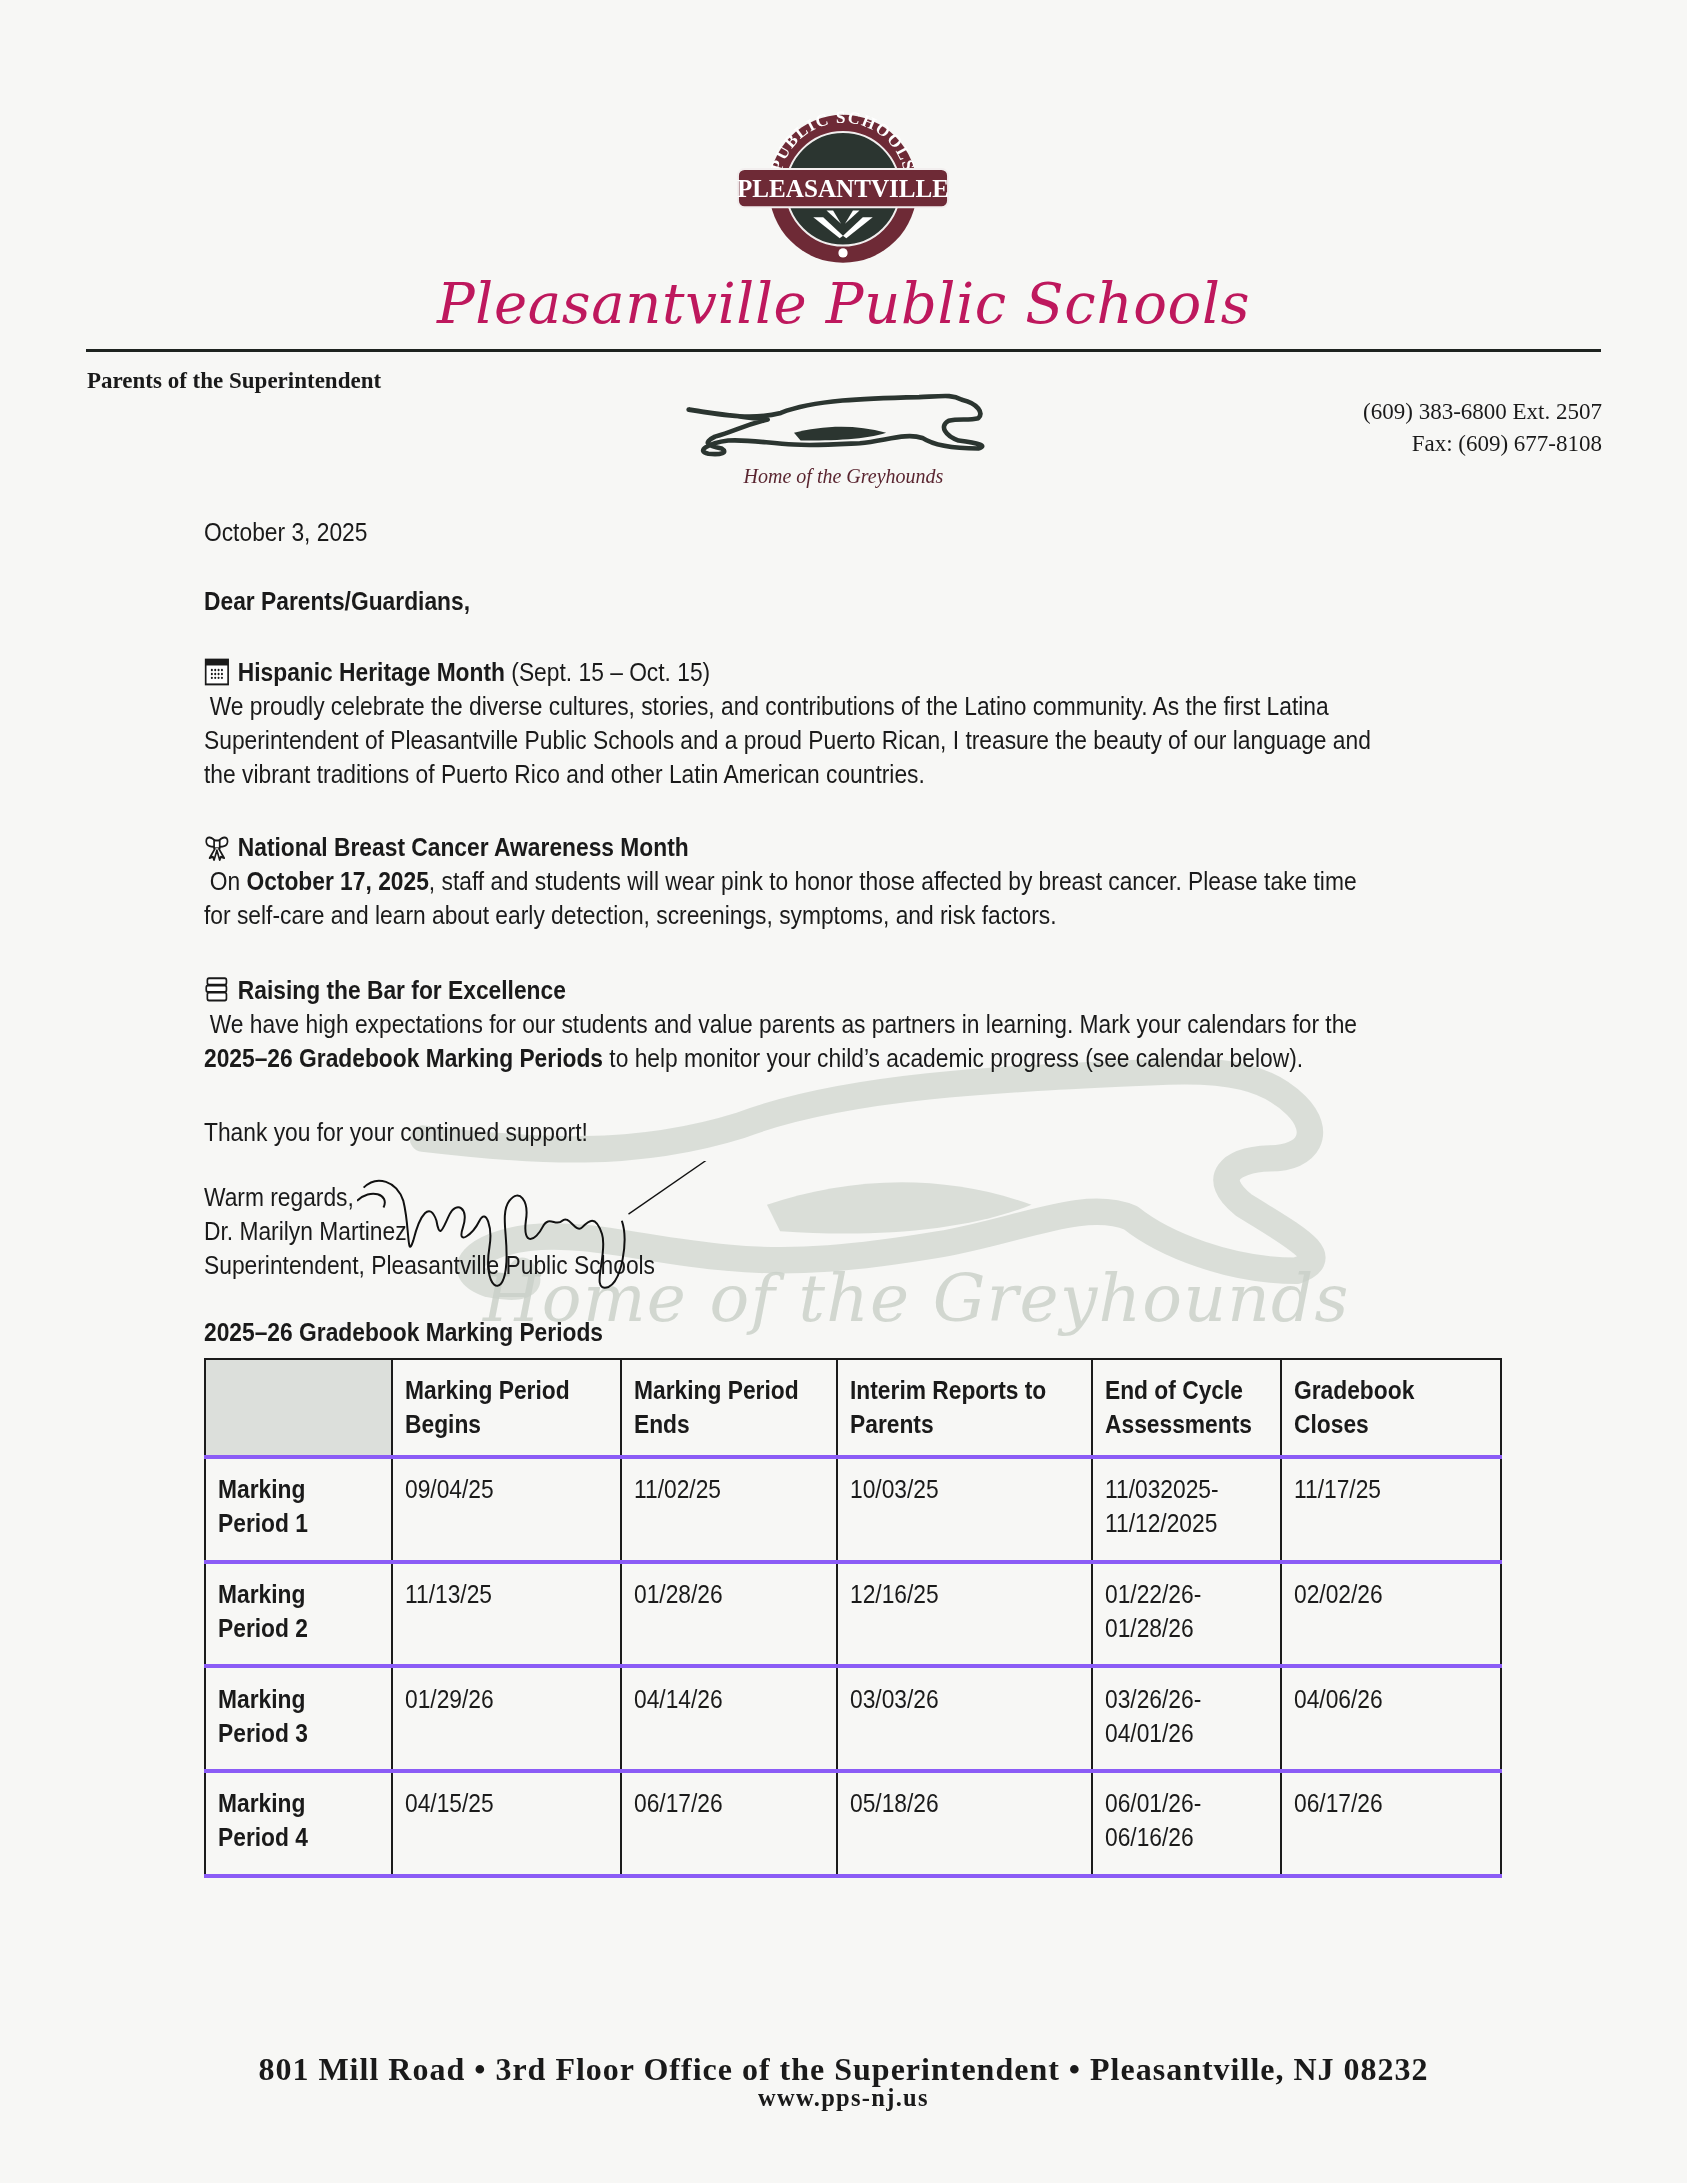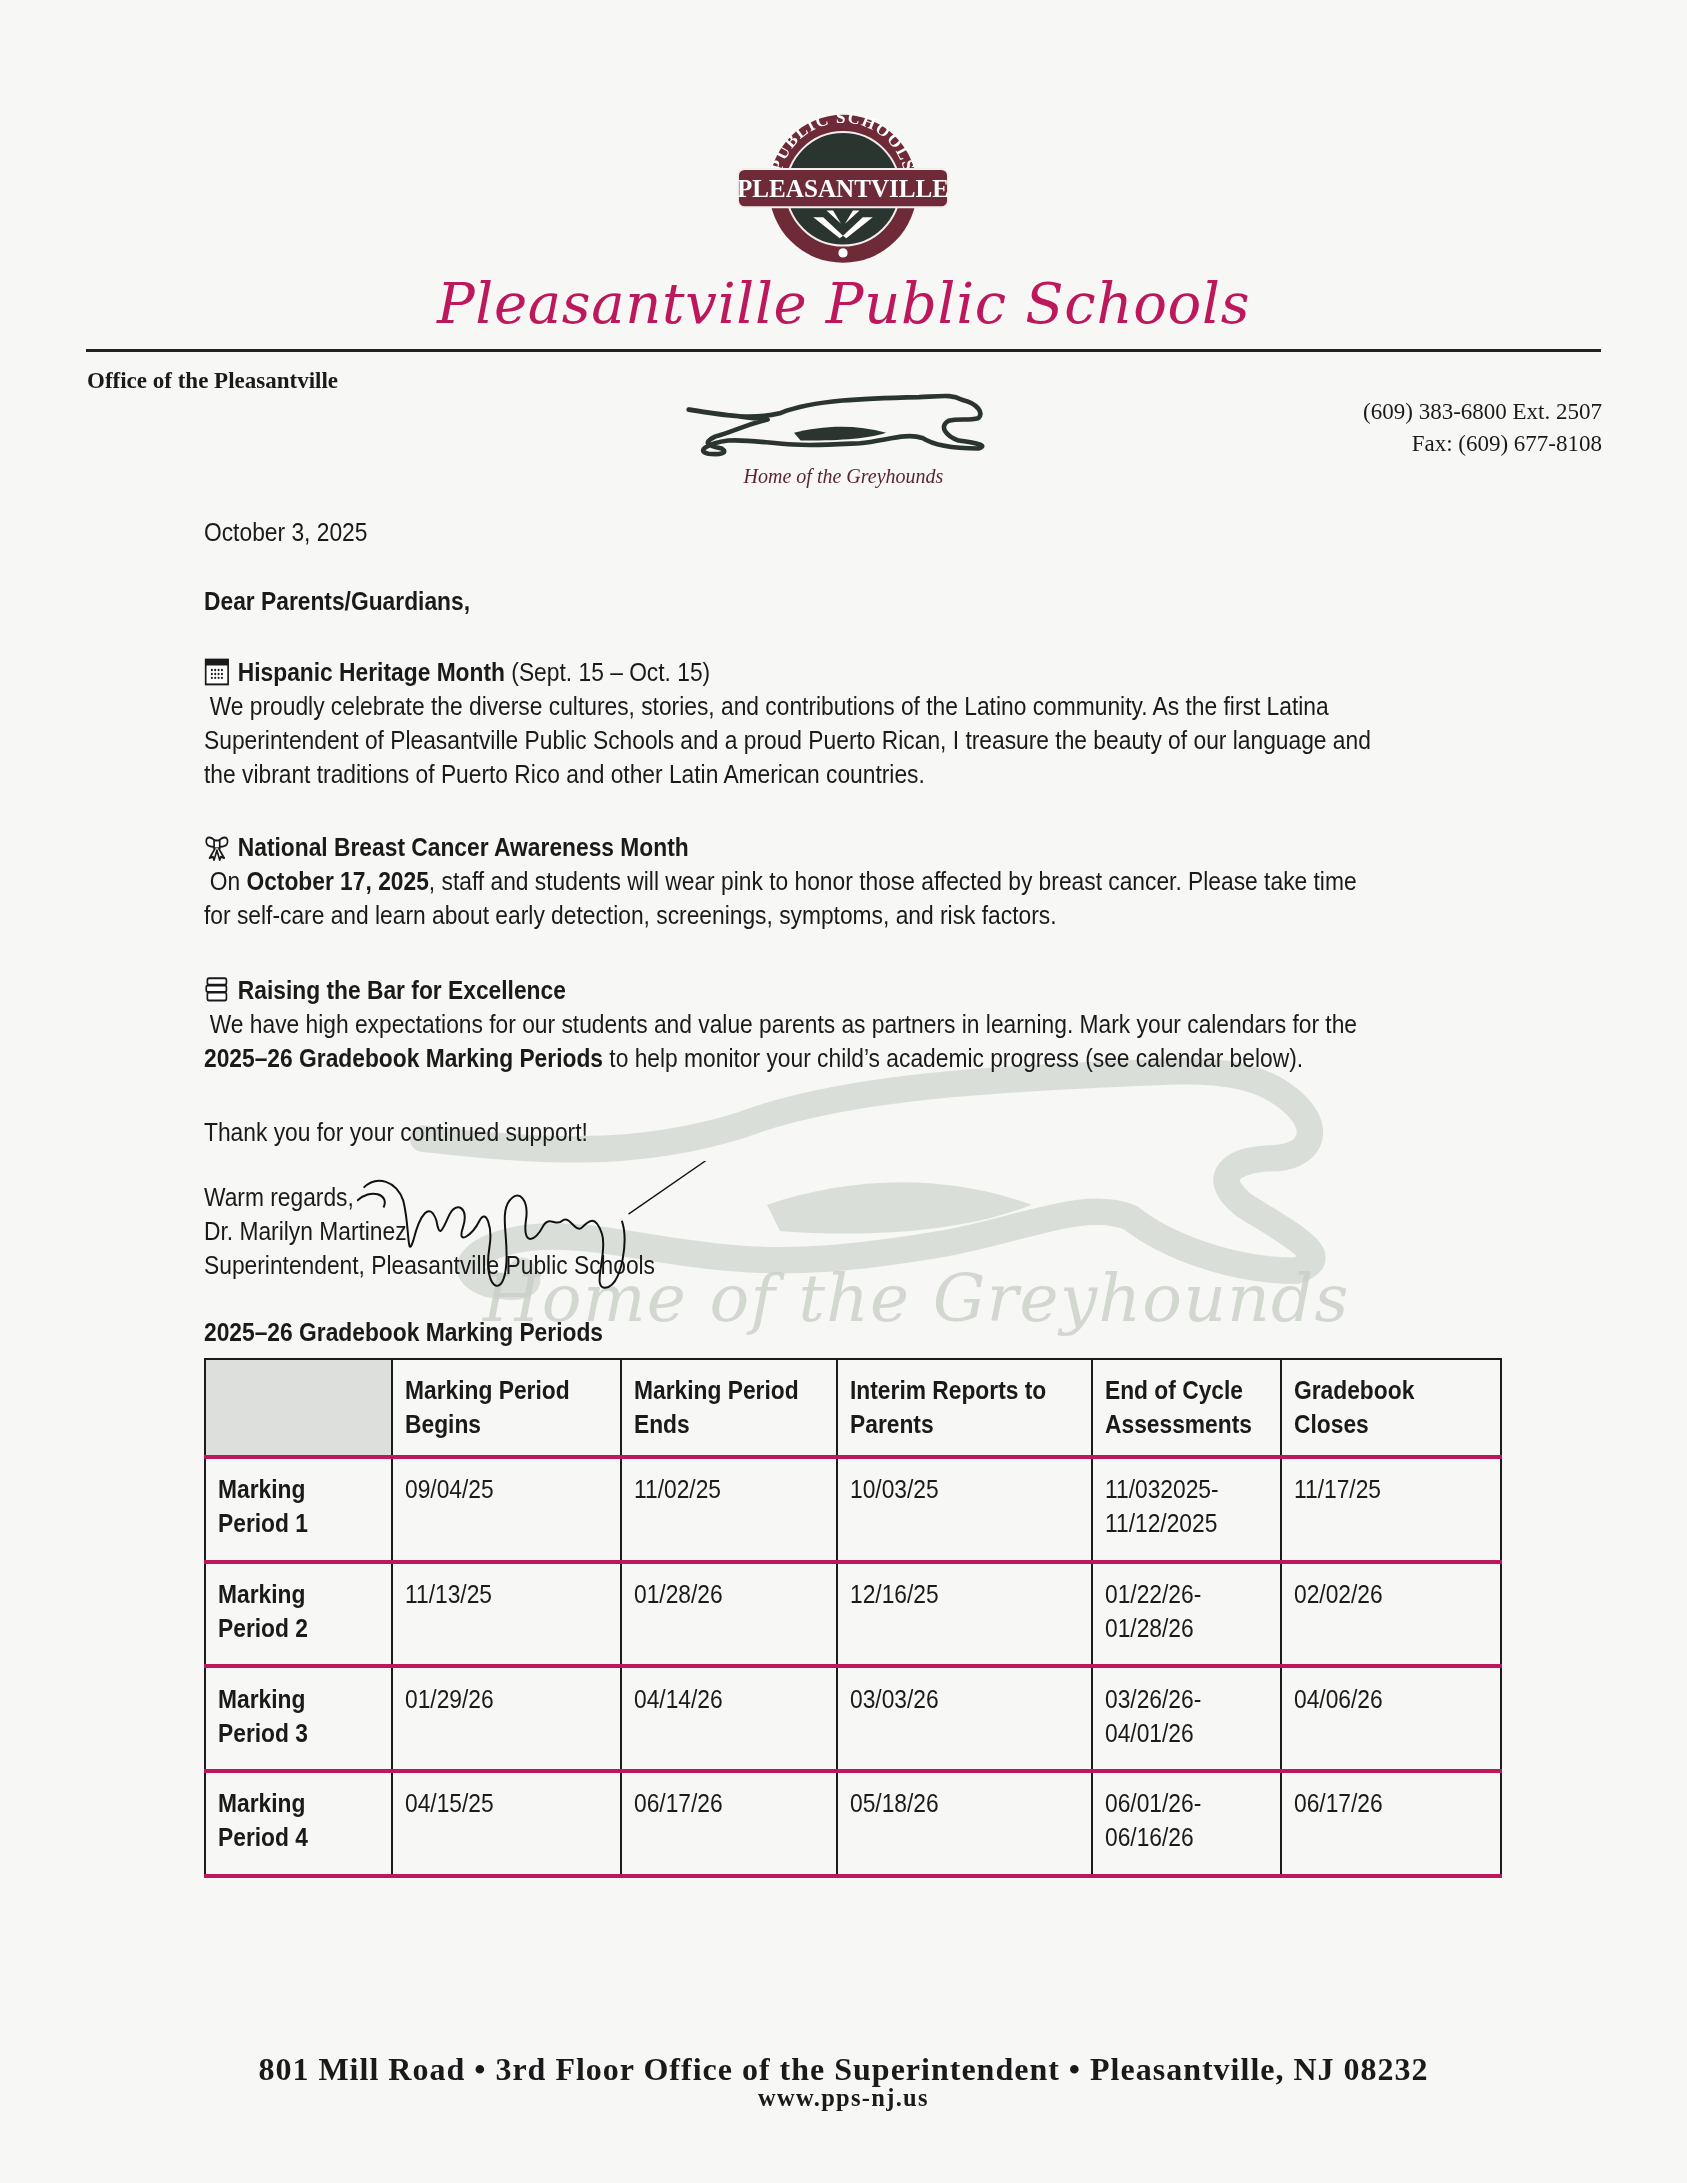--- a/index.html
+++ b/index.html
@@ -74,21 +74,21 @@
     position: absolute; left: 204px; top: 1358px;
     border-collapse: collapse; table-layout: fixed;
     width: 1295px;
   }
   #mp-table td, #mp-table th {
     border: 2px solid #1b1b1b; vertical-align: top; text-align: left;
     padding: 13.2px 12px 6.6px 12px; font-size: 26.5px; line-height: 34px;
   }
   #mp-table th { font-weight: bold; height: 75px; }
   #mp-table td { height: 81px; }
-  #mp-table tr { border-bottom: 4px solid #be185d; }
+  #mp-table tr { border-bottom: 4px solid #8b5cf6; }
   #mp-table .corner { background: #dcdfdb; }
   .cell-inner { display: inline-block; transform: scaleX(0.86); transform-origin: left top; white-space: nowrap; }
   .row-label { font-weight: bold; }
 
   #footer-address {
     left: 0; width: 1687px; top: 2051px; text-align: center;
     font-family: "Liberation Serif", serif; font-weight: bold; font-size: 32px; letter-spacing: 1px;
   }
   #footer-url {
     left: 0; width: 1687px; top: 2084px; text-align: center;
@@ -112,21 +112,21 @@
   <path d="M120 168 L160 200 L165 196 L135 168 Z" fill="#ffffff"></path>
   <path d="M210 168 L170 200 L165 196 L195 168 Z" fill="#ffffff"></path>
   <path d="M140 158 L162 178 L150 158 Z" fill="#ffffff"></path>
   <path d="M190 158 L168 178 L180 158 Z" fill="#ffffff"></path>
   <circle cx="165" cy="222" r="7" fill="#ffffff"></circle>
 </svg>
 
 <div id="school-title" class="abs">Pleasantville Public Schools</div>
 <div id="header-rule" class="abs"></div>
 
-<div id="office-label" class="abs">Office of the Pleasantville</div>
+<div id="office-label" class="abs">Parents of the Superintendent</div>
 <div id="phone-block" class="abs">
   <div>(609) 383-6800 Ext. 2507</div>
   <div>Fax: (609) 677-8108</div>
 </div>
 
 <svg id="greyhound" class="abs" viewBox="0 0 500 120">
   <path d="M30 45 C 90 55, 130 60, 170 50 C 220 30, 300 28, 380 26 C 420 24, 430 22, 445 30 C 470 36, 478 50, 470 58 C 455 62, 440 58, 425 62 C 410 70, 420 85, 440 92 C 470 96, 485 100, 470 104 C 430 104, 400 98, 385 88 C 360 80, 330 92, 290 96 C 250 98, 220 100, 190 98 C 150 96, 120 90, 90 92 C 60 96, 40 108, 60 112 C 80 114, 90 110, 80 104 C 60 100, 50 96, 70 86 C 100 78, 110 70, 150 60 C 120 58, 80 52, 30 45 Z" fill="none" stroke="#2b3530" stroke-width="7" stroke-linejoin="round"></path>
   <path d="M190 80 C 230 70, 280 66, 330 80 C 300 90, 250 92, 200 92 Z" fill="#2b3530"></path>
 </svg>
 <div id="tagline" class="abs">Home of the Greyhounds</div>

